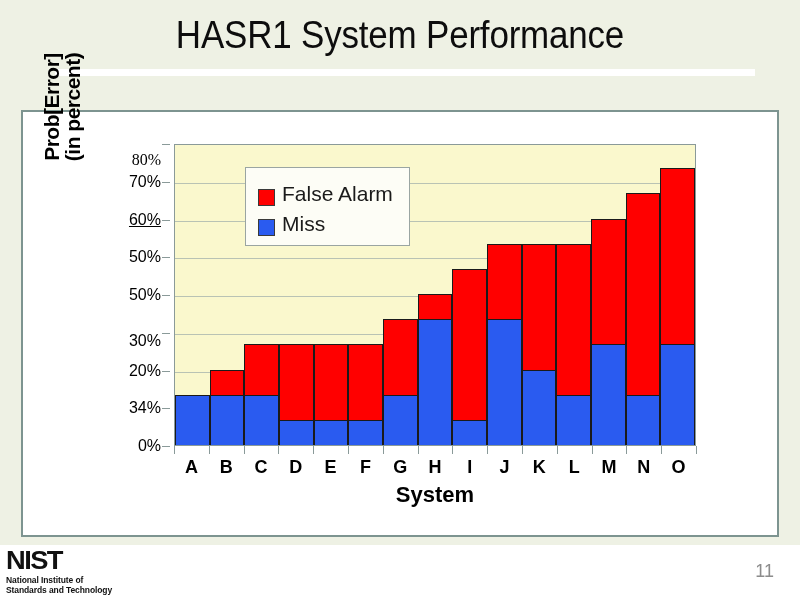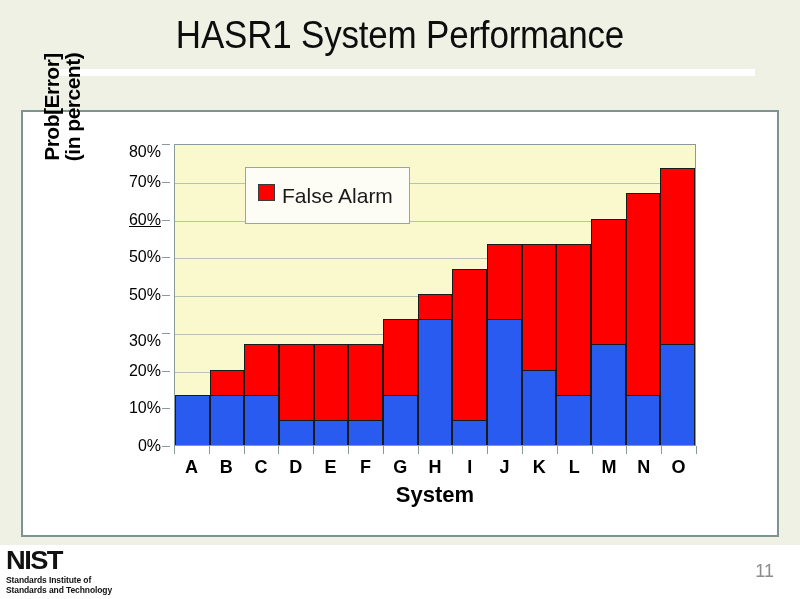--- a/index.html
+++ b/index.html
@@ -203,23 +203,22 @@
   #legend {
     position: absolute;
     left: 70px;
     top: 22px;
     background: #fdfdf6;
     border: 1px solid #9aa5a2;
     padding: 8px 16px 9px 12px;
   }
   .legend-row {
     display: flex;
-    align-items: flex-start;
+    align-items: flex-end;
     height: 30px;
-    margin-top: 8px;
   }
   .swatch {
     width: 15px;
     height: 15px;
     border: 1px solid #3a3a3a;
     margin-right: 7px;
     flex: 0 0 auto;
   }
   .swatch.red { background: #ff0000; }
   .swatch.blue { background: #2a5bf0; }
@@ -279,28 +278,28 @@
 
   <div id="chart-frame">
 
     <div id="y-axis-title">
       <div>Prob[Error]</div>
       <div>(in percent)</div>
     </div>
 
     <div id="y-ticks">
         <div class="ytick" style="top: 302px;">0%</div>
-        <div class="ytick" style="top: 264.25px;">10%</div>
+        <div class="ytick" style="top: 264.25px;">34%</div>
         <div class="ytick" style="top: 226.5px;">20%</div>
         <div class="ytick" style="top: 188.75px; margin-top: 8px;">30%</div>
         <div class="ytick" style="top: 151px;">50%</div>
         <div class="ytick" style="top: 113.25px;">50%</div>
         <div class="ytick" style="top: 75.5px; text-decoration: underline;">60%</div>
         <div class="ytick" style="top: 37.75px;">70%</div>
-        <div class="ytick" style="top: 8px;">80%</div>
+        <div class="ytick" style="top: 16px; font-family: Liberation Serif, serif;">80%</div>
       </div>
     <div id="y-tickmarks">
         <div style="top: 302px;"></div>
         <div style="top: 264.25px;"></div>
         <div style="top: 226.5px;"></div>
         <div style="top: 188.75px;"></div>
         <div style="top: 151px;"></div>
         <div style="top: 113.25px;"></div>
         <div style="top: 75.5px;"></div>
         <div style="top: 37.75px;"></div>
@@ -406,20 +405,24 @@
               <div class="seg-red" style="height: 175.915px;"></div>
               <div class="seg-blue" style="height: 100.793px;"></div>
             </div>
           </div>
         </div>
 
       <div id="legend">
           <div class="legend-row">
             <div class="swatch red" style="background: rgb(255, 0, 0);"></div>
             <div class="legend-label">False Alarm</div>
+          </div>
+          <div class="legend-row">
+            <div class="swatch blue" style="background: rgb(42, 91, 240);"></div>
+            <div class="legend-label">Miss</div>
           </div>
         </div>
     </div>
 
     <div id="x-tickmarks">
         <div style="left: 0px;"></div>
         <div style="left: 34.8px;"></div>
         <div style="left: 69.6px;"></div>
         <div style="left: 104.4px;"></div>
         <div style="left: 139.2px;"></div>
@@ -454,18 +457,18 @@
       </div>
     <div id="x-axis-title">System</div>
 
   </div>
 </div>
 
 <div id="footer">
   <div id="nist-logo">
     <div id="nist-wordmark">NIST</div>
     <div id="nist-tagline">
-      <div>Standards Institute of</div>
+      <div>National Institute of</div>
       <div>Standards and Technology</div>
     </div>
   </div>
   <div id="page-number">11</div>
 </div>
 
 </body></html>

